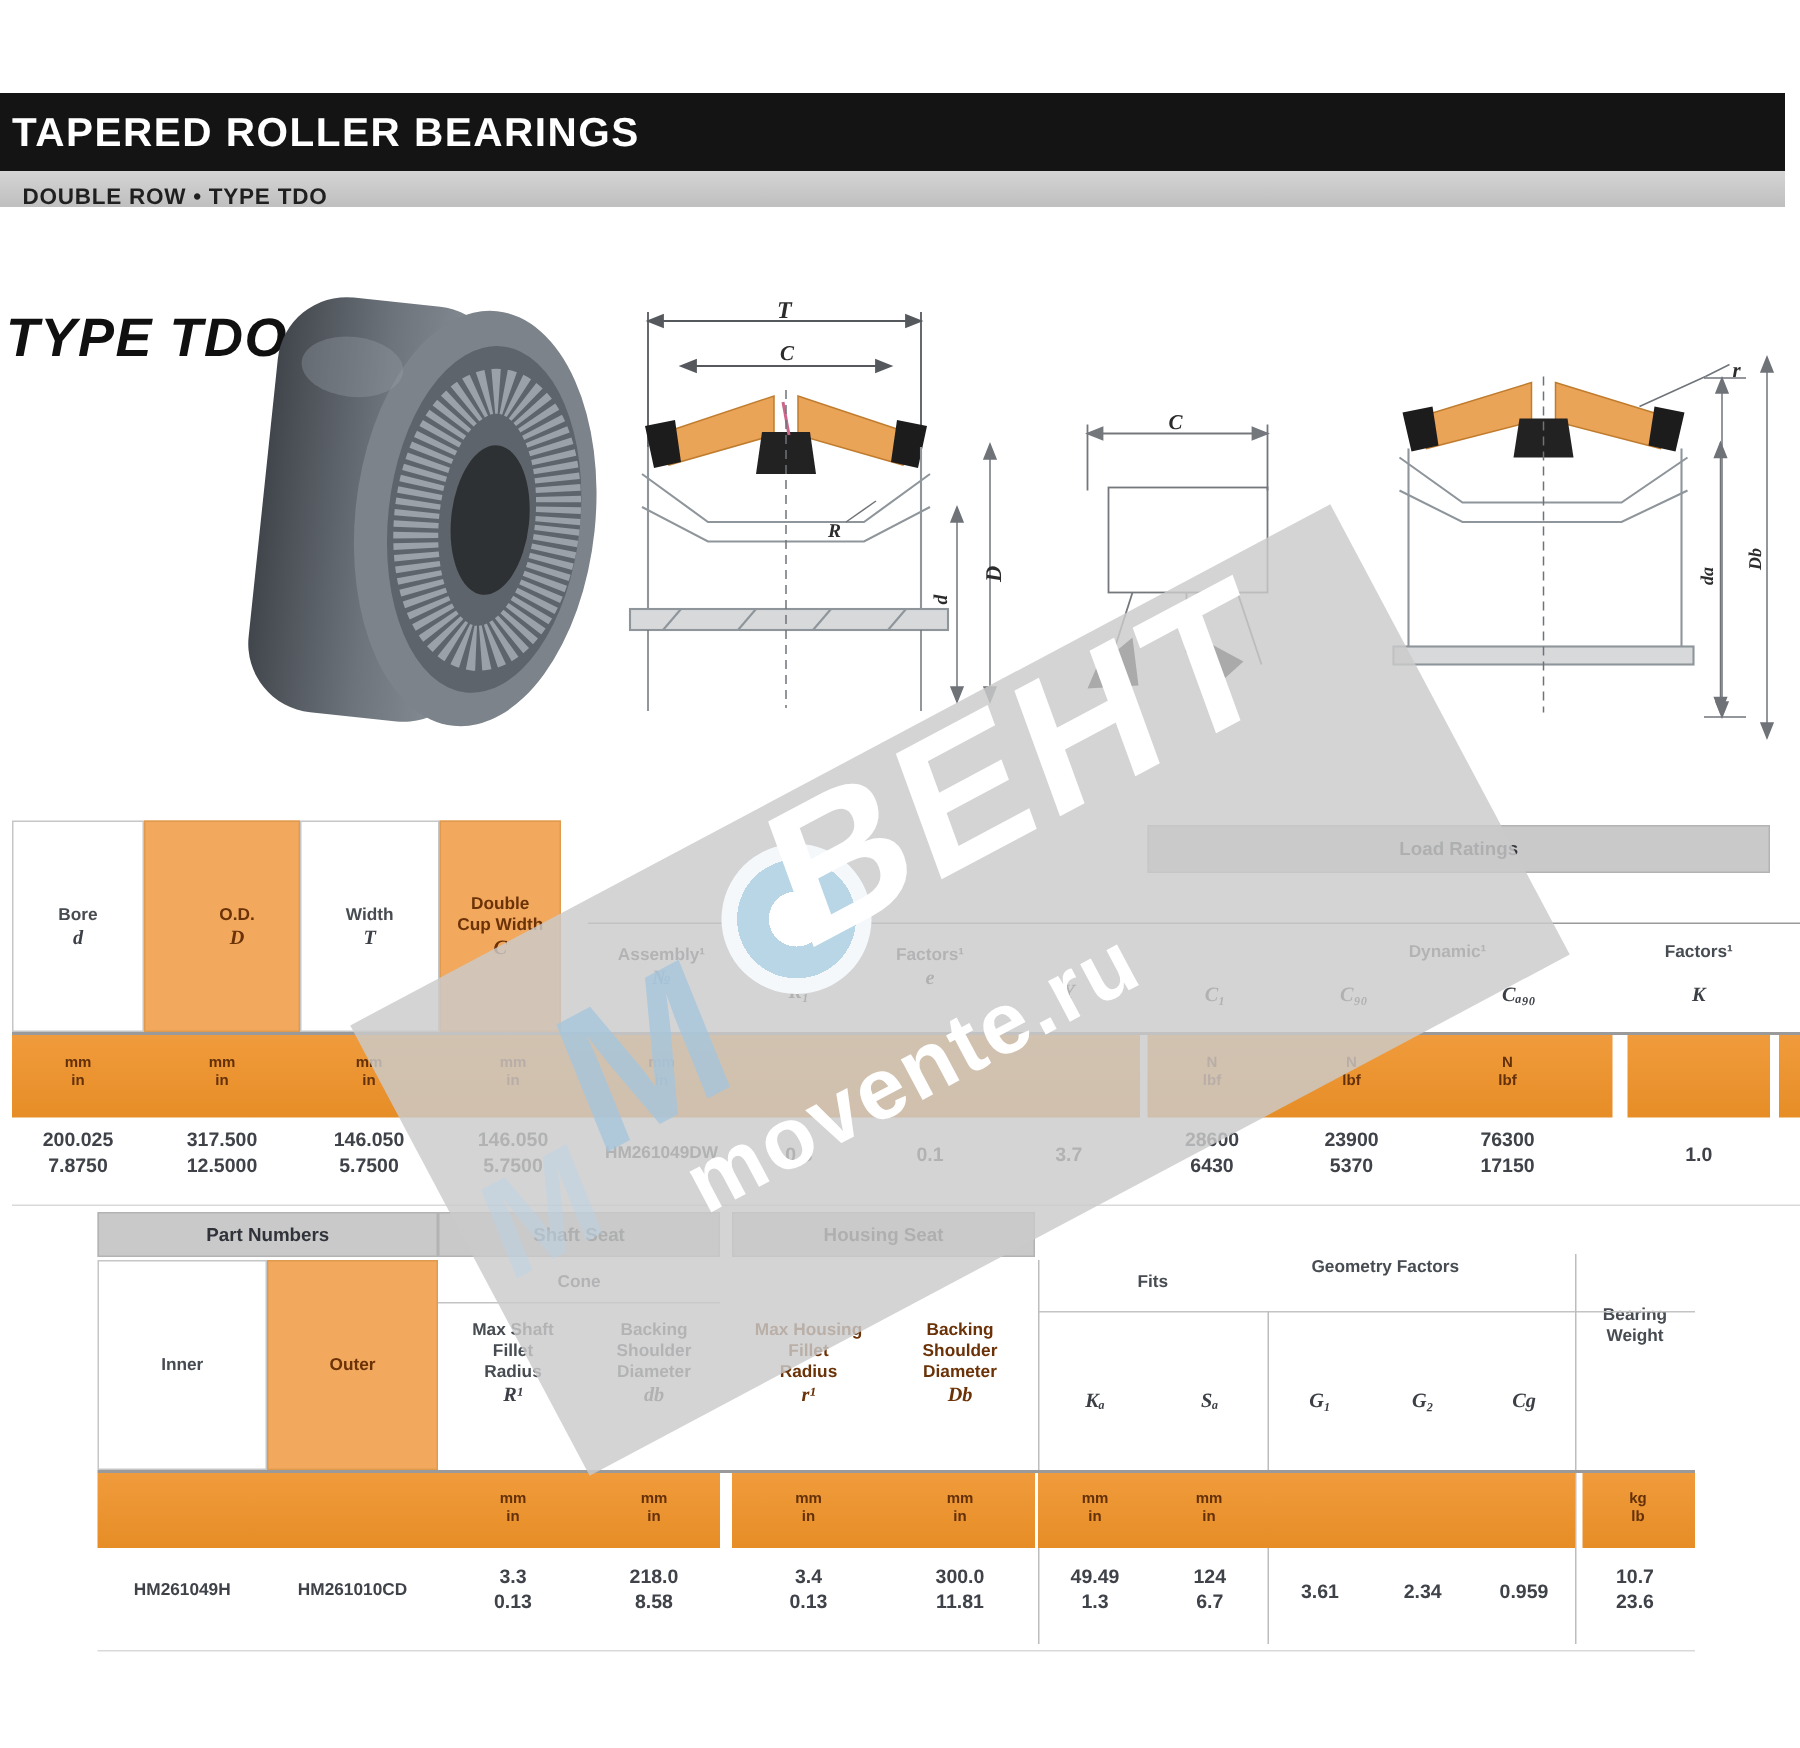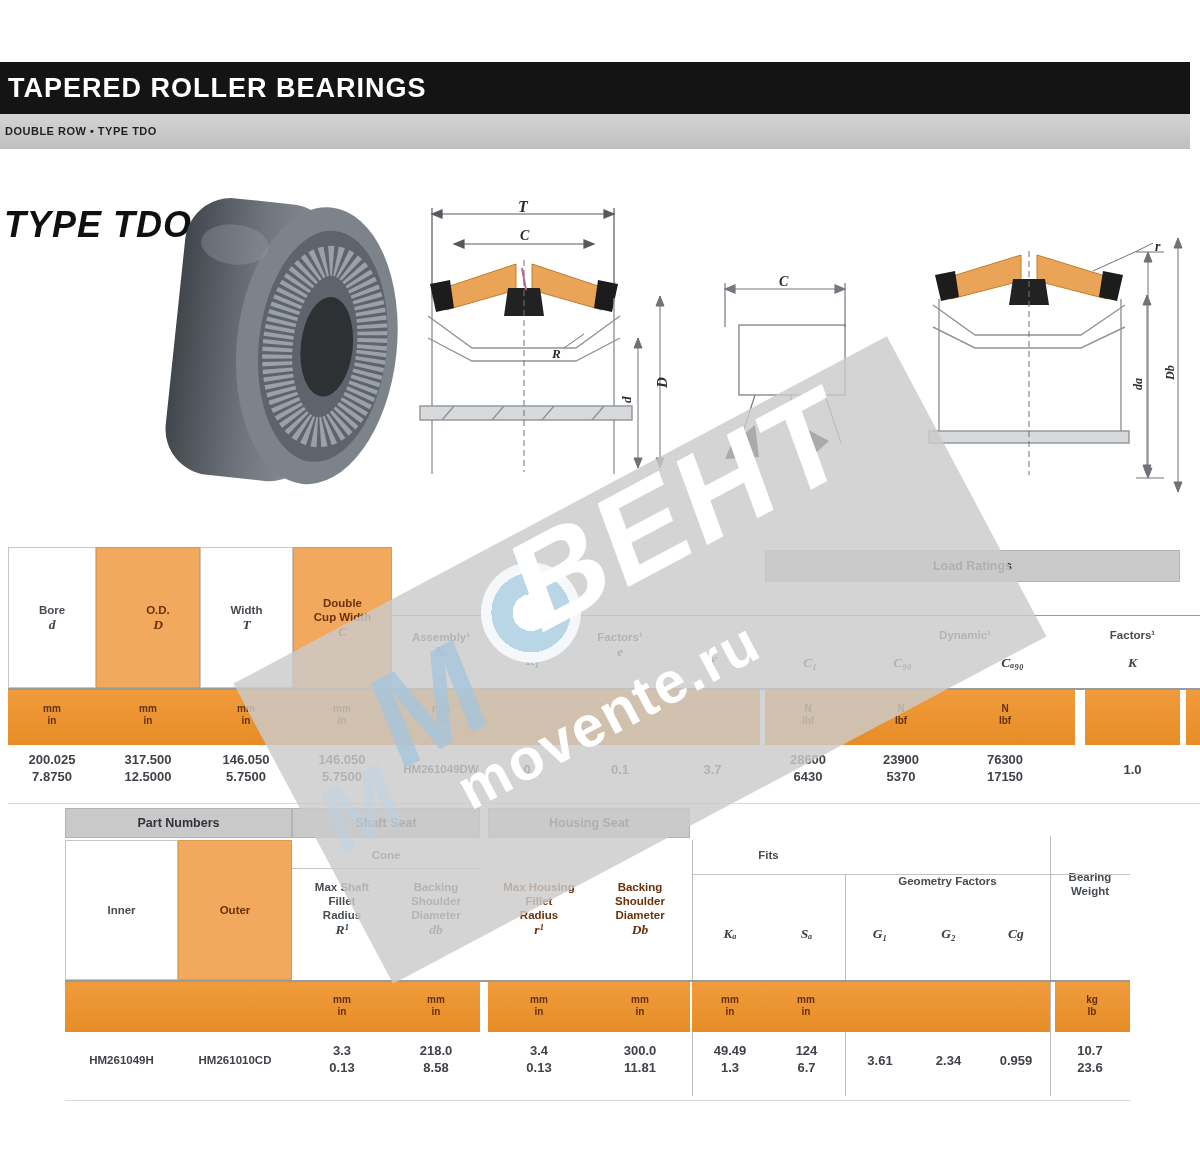--- a/index.html
+++ b/index.html
@@ -3,22 +3,22 @@
 <meta charset="utf-8">
 <style>
   html,body{margin:0;padding:0;background:#fff;}
   #canvas{position:relative;width:1200px;height:1165px;background:#ffffff;overflow:hidden;
           font-family:"Liberation Sans","DejaVu Sans",sans-serif;}
   .abs{position:absolute;box-sizing:border-box;}
 
   
   .bar-black{left:0;top:62px;width:1190px;height:52px;background:#141414;color:#fff;
              font-weight:800;font-size:27px;letter-spacing:1px;line-height:52px;padding-left:8px;}
-  .bar-gray{left:0;top:114px;width:1190px;height:35px;background:linear-gradient(#d4d4d4,#bfbfbf);
-            color:#1f1f1f;font-weight:800;font-size:11px;letter-spacing:.5px;line-height:35px;padding-left:5px;}
+  .bar-gray{left:0;top:114px;width:1190px;height:24px;background:linear-gradient(#d4d4d4,#bfbfbf);
+            color:#1f1f1f;font-weight:800;font-size:15px;letter-spacing:.5px;line-height:35px;padding-left:15px;}
   .type-heading{left:4px;top:204px;font-size:36px;font-weight:800;font-style:italic;
                 letter-spacing:1px;color:#101010;}
 
   
   .t-wrap{z-index:10;}
   .grp{background:#c9c9c9;border:1px solid #b3b3b3;font-weight:bold;font-size:12.5px;color:#30343a;
        text-align:center;display:flex;align-items:center;justify-content:center;}
   .hc{border:1px solid #c6c6c6;display:flex;flex-direction:column;align-items:center;
       justify-content:center;text-align:center;background:#fff;}
   .hc.or{background:#f2a95e;border-color:#e09a4e;}
@@ -197,21 +197,21 @@
       <span class="sym">d</span>
     </div>
     <div class="abs hc or" style="left:88px;top:32px;width:104px;height:141px;padding-left:20px;">
       <span class="cl br">O.D.</span>
       <span class="sym br">D</span>
     </div>
     <div class="abs hc" style="left:192px;top:32px;width:93px;height:141px;">
       <span class="cl">Width</span>
       <span class="sym">T</span>
     </div>
-    <div class="abs hc or" style="left:285px;top:32px;width:99px;height:141px;">
+    <div class="abs hc or" style="left:285px;top:32px;width:81px;height:141px;">
       <span class="cl br">Double</span>
       <span class="cl br">Cup Width</span>
       <span class="sym br">C</span>
     </div>
 
     <div class="abs hline" style="left:384px;top:100px;width:808px;height:1px;"></div>
     <div class="abs mid-label" style="left:384px;top:115px;width:98px;">
       <div class="cl">Assembly¹</div>
       <div class="sym">№</div>
     </div>
@@ -316,21 +316,21 @@
 
     <div class="abs botline" style="left:0;top:288px;width:1192px;height:1px;"></div>
   </div>
 
   <div class="abs t-wrap" style="left:65px;top:808px;width:1065px;height:294px;">
 
     <div class="abs grp" style="left:0;top:0;width:227px;height:30px;">Part Numbers</div>
     <div class="abs grp" style="left:227px;top:0;width:188px;height:30px;">Shaft Seat</div>
     <div class="abs grp" style="left:423px;top:0;width:202px;height:30px;">Housing Seat</div>
     <div class="abs cl mid-label" style="left:627px;top:40px;width:153px;">Fits</div>
-    <div class="abs cl mid-label" style="left:780px;top:30px;width:205px;margin-top:36px;">Geometry Factors</div>
+    <div class="abs cl mid-label" style="left:756px;top:30px;width:205px;">Geometry Factors</div>
     <div class="abs mid-label" style="left:985px;top:62px;width:80px;">
       <div class="cl">Bearing</div>
       <div class="cl">Weight</div>
     </div>
 
     <div class="abs hc" style="left:0;top:32px;width:113px;height:140px;">
       <span class="cl">Inner</span>
     </div>
     <div class="abs hc or" style="left:113px;top:32px;width:114px;height:140px;">
       <span class="cl br">Outer</span>

